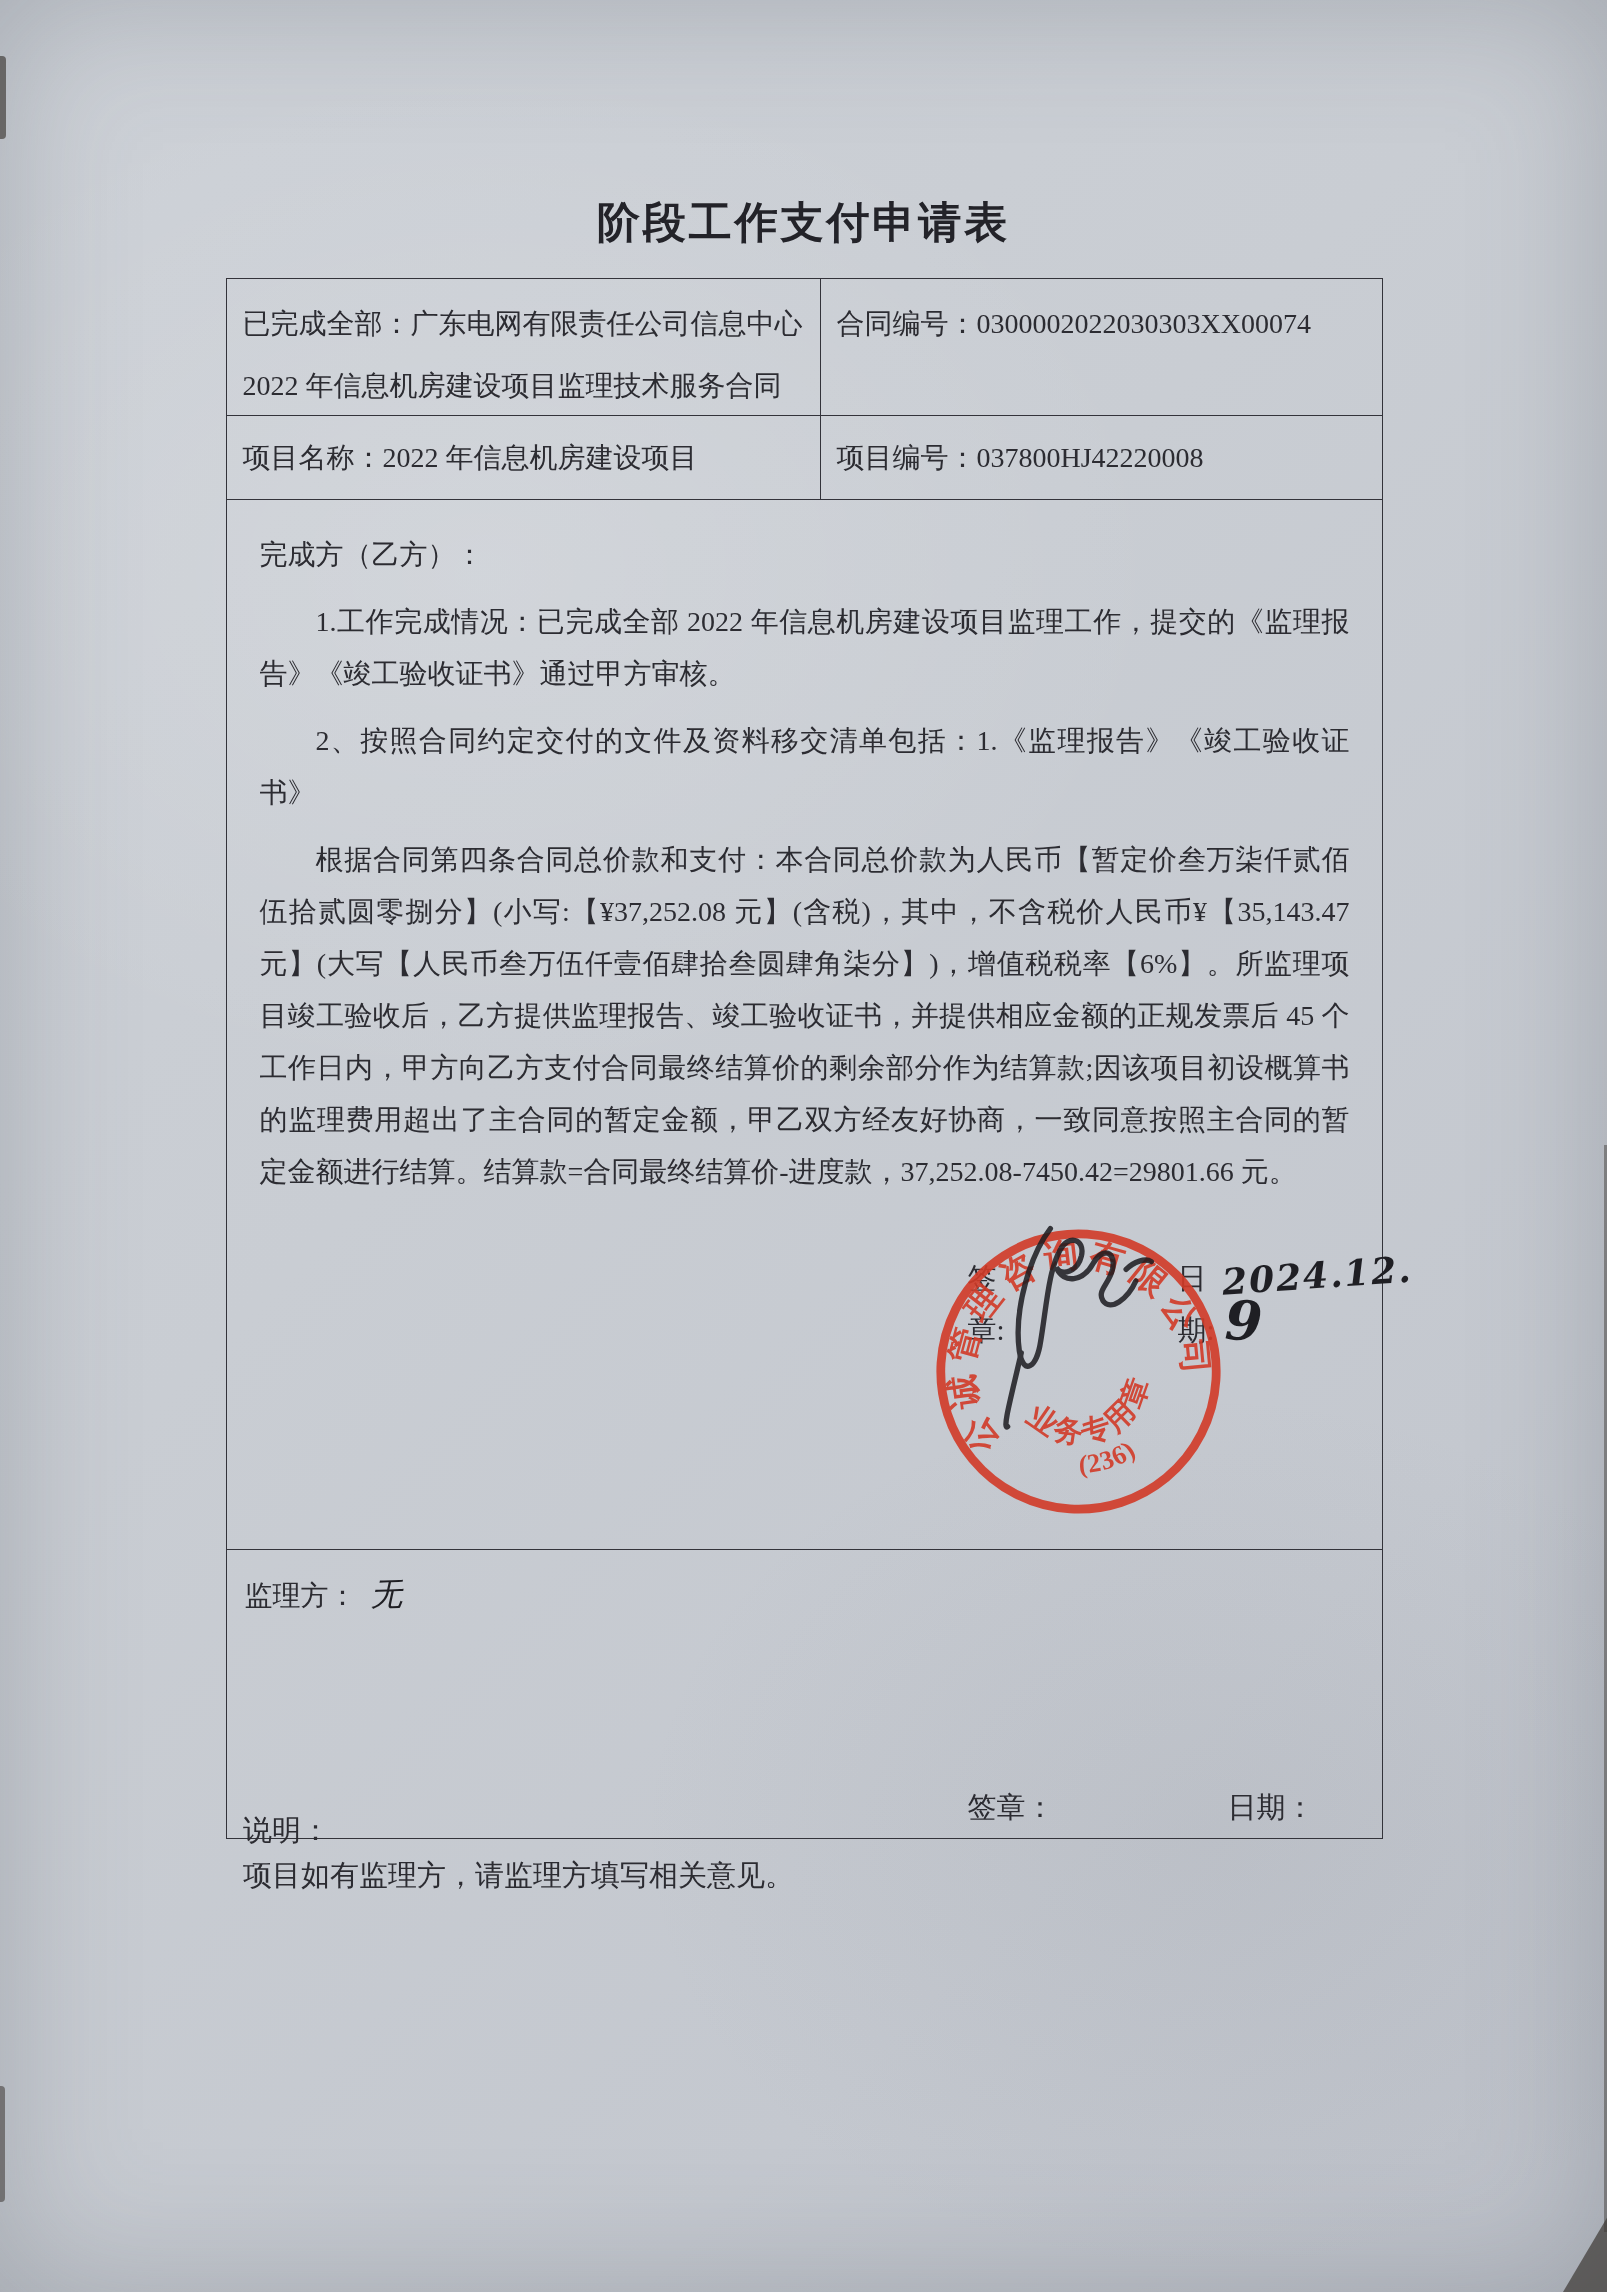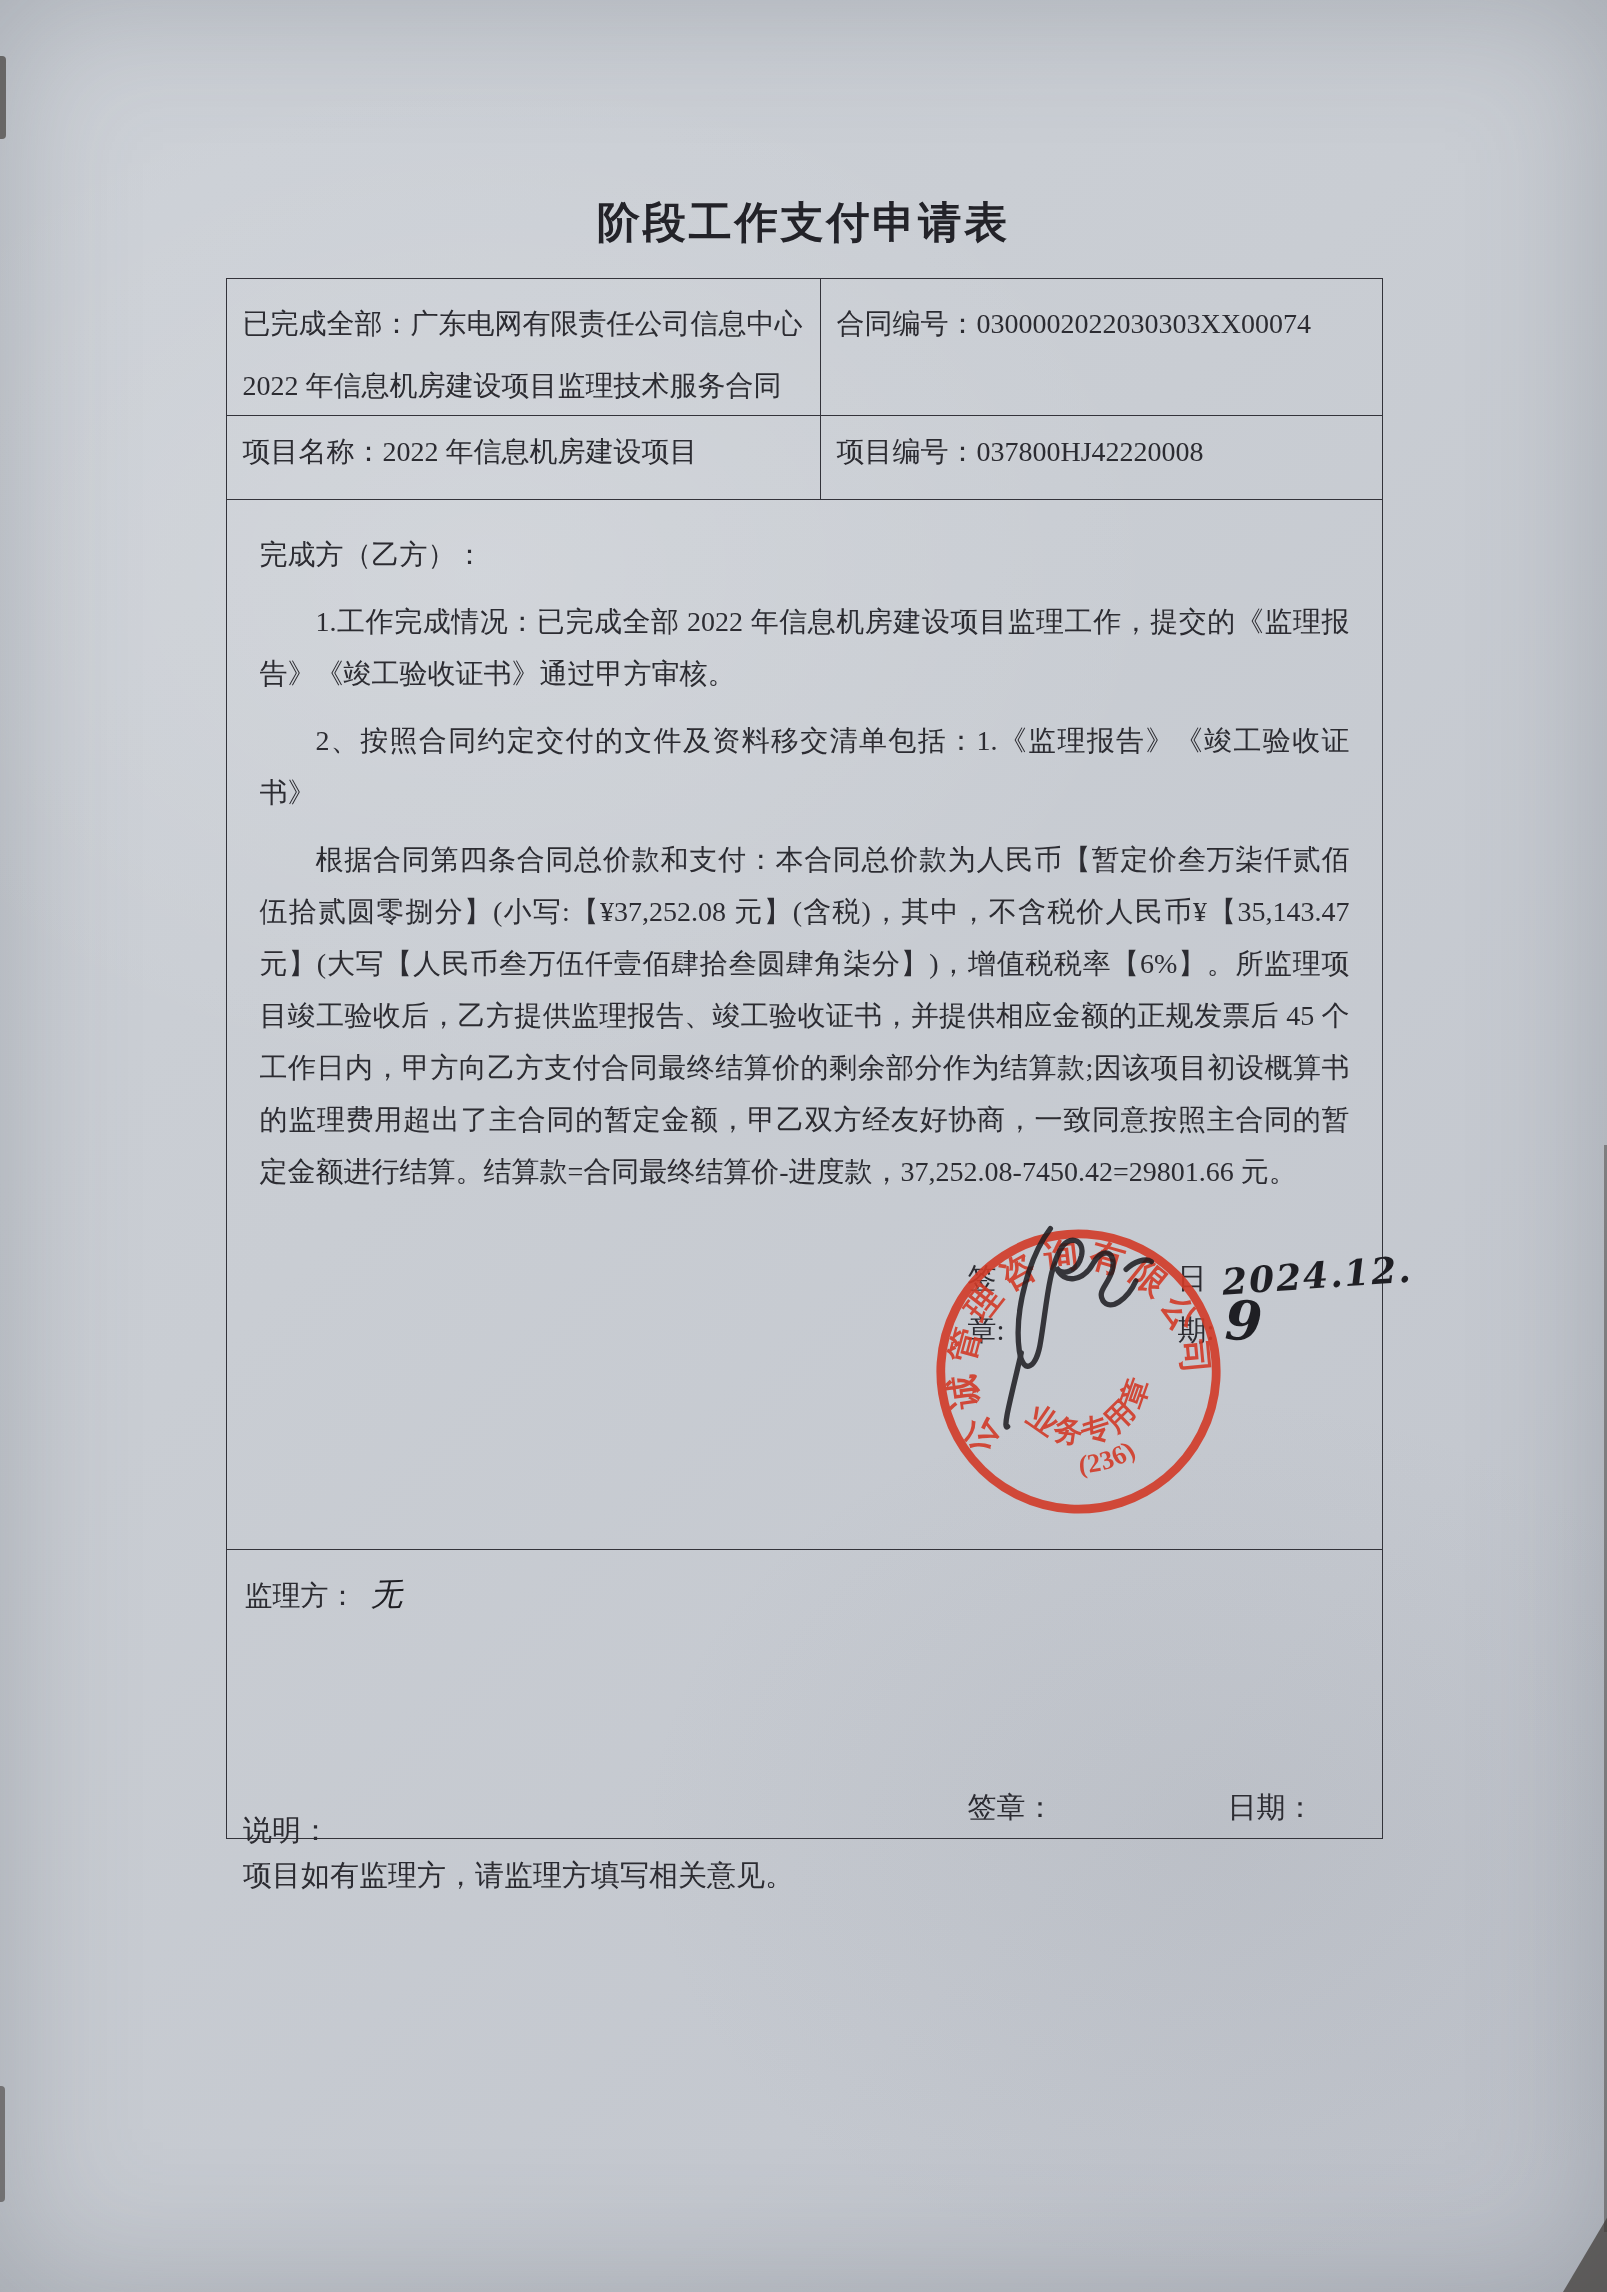--- a/index.html
+++ b/index.html
@@ -36,21 +36,21 @@
     position:absolute;left:226px;top:278px;width:1155px;
     border:1.9px solid #33333a;
     font-size:28px;line-height:52px;color:#2c2c32;
   }
   .t-row{display:flex;border-bottom:1.9px solid #33333a;}
   .t-row:last-child{border-bottom:none;}
   .cell{padding:9.7px 15.5px;box-sizing:border-box;}
   .c1{width:594px;border-right:1.9px solid #33333a;}
   .c2{width:561px;font-family:Liberation Serif, serif;}
   .row1 .cell{line-height:62px;padding-top:13.6px;height:136px;}
-  .row2 .cell{height:83px;display:flex;}
+  .row2 .cell{height:83px;display:flex;align-items:center;}
   .big-cell{width:100%;height:1049px;padding:13.6px 17.5px;position:relative;}
   .big-cell p{margin:15px;text-align:justify;}
   .para{text-indent:2em;}
   .sup-cell{width:100%;height:288px;padding:17.5px 17.5px;position:relative;}
 
   .sign-row{position:absolute;left:17.5px;right:17.5px;display:flex;align-items:baseline;font-size:29px;}
   .sign-row.completed{top:749px;}
   .sign-row.supervisor-sign{top:231px;}
   .sign-label{margin-left:723px;}
   .date-label{margin-left:173px;}

